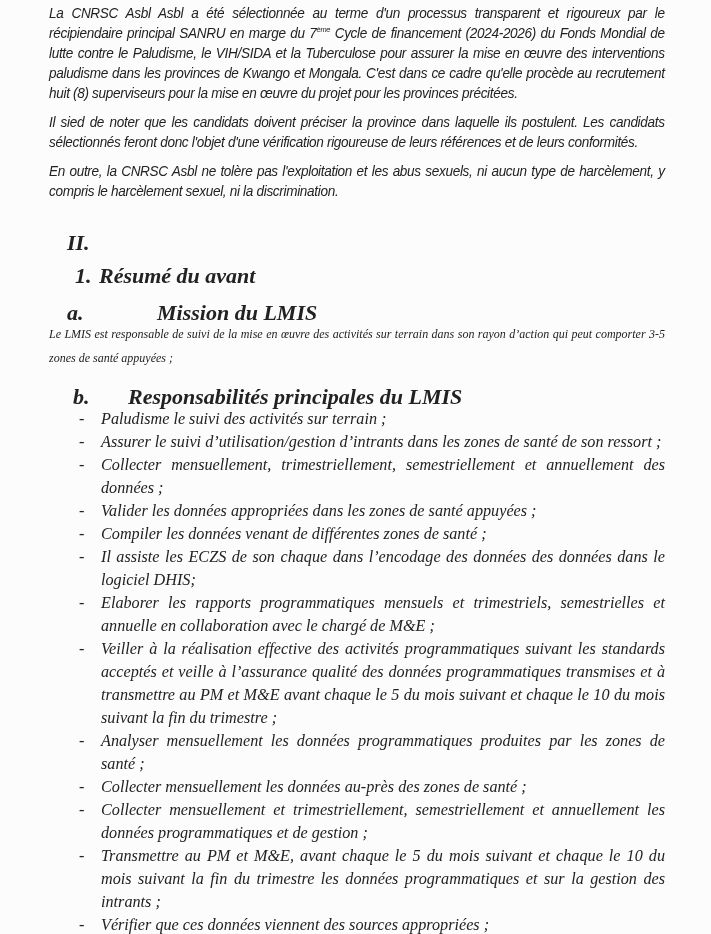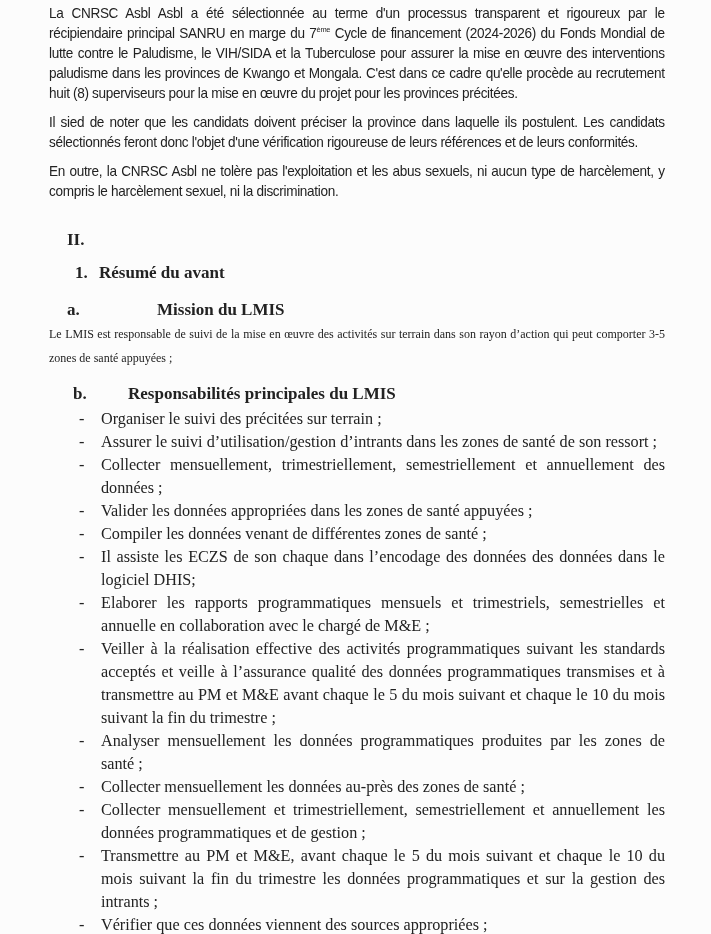--- a/index.html
+++ b/index.html
@@ -1,36 +1,36 @@
 <!DOCTYPE html>
 <html><head>
 <meta charset="utf-8">
 <style>
   html, body { margin: 0; padding: 0; }
   body {
     width: 711px; height: 934px; overflow: hidden;
     background: #fcfcfc; color: #222;
     position: relative;
   }
-  .page { position: absolute; left: 0; top: 0; width: 711px; height: 934px; }
+  .page { position: absolute; left: 0; top: 0; width: 711px; height: 934px; font-style: italic; }
   .sans {
     position: absolute; left: 49px; width: 616px;
     font-family: "Liberation Sans", sans-serif;
     font-size: 14.6px; line-height: 20px;
     text-align: justify; letter-spacing: -0.35px;
     transform: scaleX(0.93); transform-origin: left top;
     width: 662px;
   }
   .sans p { margin: 0; }
   .sans sup { font-size: 8px; vertical-align: 6px; line-height: 0; }
   .serif {
     font-family: "Liberation Serif", serif;
     position: absolute;
   }
-  .h2 { font-weight: bold; font-size: 17px; }
+  .h2 { font-weight: bold; font-size: 22px; }
   .body-text {
     position: absolute; left: 49px; width: 616px;
     font-family: "Liberation Serif", serif; font-size: 12px; line-height: 24px;
     text-align: justify;
   }
   .list { position: absolute; left: 79px; top: 405px; width: 586px; margin: 0; padding: 0; list-style: none;
     font-family: "Liberation Serif", serif; font-size: 16.2px; line-height: 23px; }
   .list li { position: relative; padding-left: 22px; text-align: justify; margin: 0; }
   .list li .dash { position: absolute; left: 0; top: 0; }
   .list li .txt { display: block; }
@@ -60,21 +60,21 @@
   <div class="serif h2" style="left:67px; top:300px;">a.</div>
   <div class="serif h2" style="left:157px; top:300px;">Mission du LMIS</div>
   <div class="body-text" style="top:322px;">Le LMIS est responsable de suivi de la mise en œuvre des activités sur terrain dans son rayon d’action qui peut comporter 3-5 zones de santé appuyées ;</div>
 
   <div class="serif h2" style="left:73px; top:384px;">b.</div>
   <div class="serif h2" style="left:128px; top:384px;">Responsabilités principales du LMIS</div>
 
   <ul class="list" style="top:408px;">
     <li>
         <span class="dash">-</span>
-        <span class="txt">Organiser le suivi des précitées sur terrain ;</span>
+        <span class="txt">Paludisme le suivi des activités sur terrain ;</span>
       </li>
     <li>
         <span class="dash">-</span>
         <span class="txt">Assurer le suivi d’utilisation/gestion d’intrants dans les zones de santé de son ressort ;</span>
       </li>
     <li>
         <span class="dash">-</span>
         <span class="txt">Collecter mensuellement, trimestriellement, semestriellement et annuellement des données ;</span>
       </li>
     <li>

